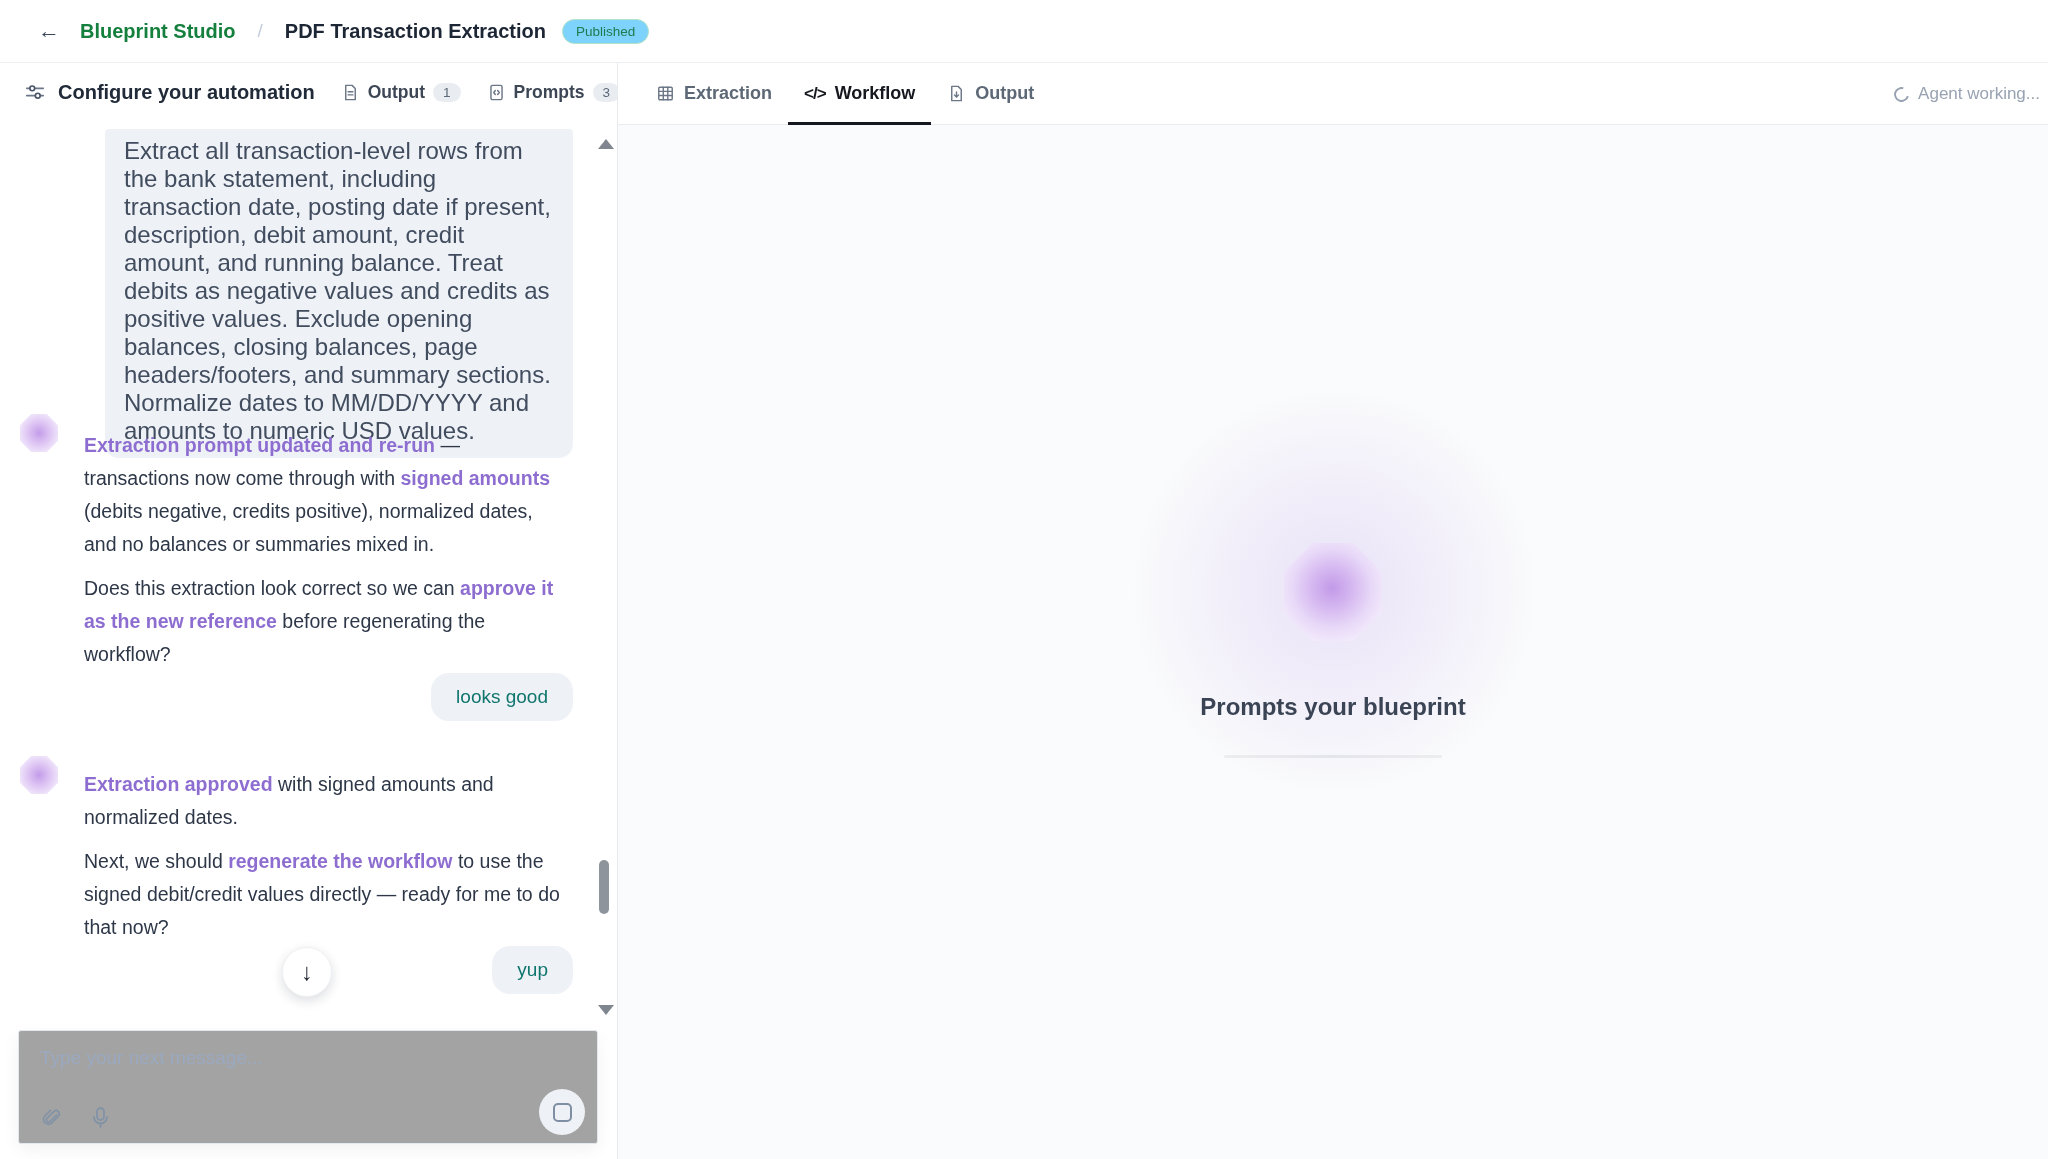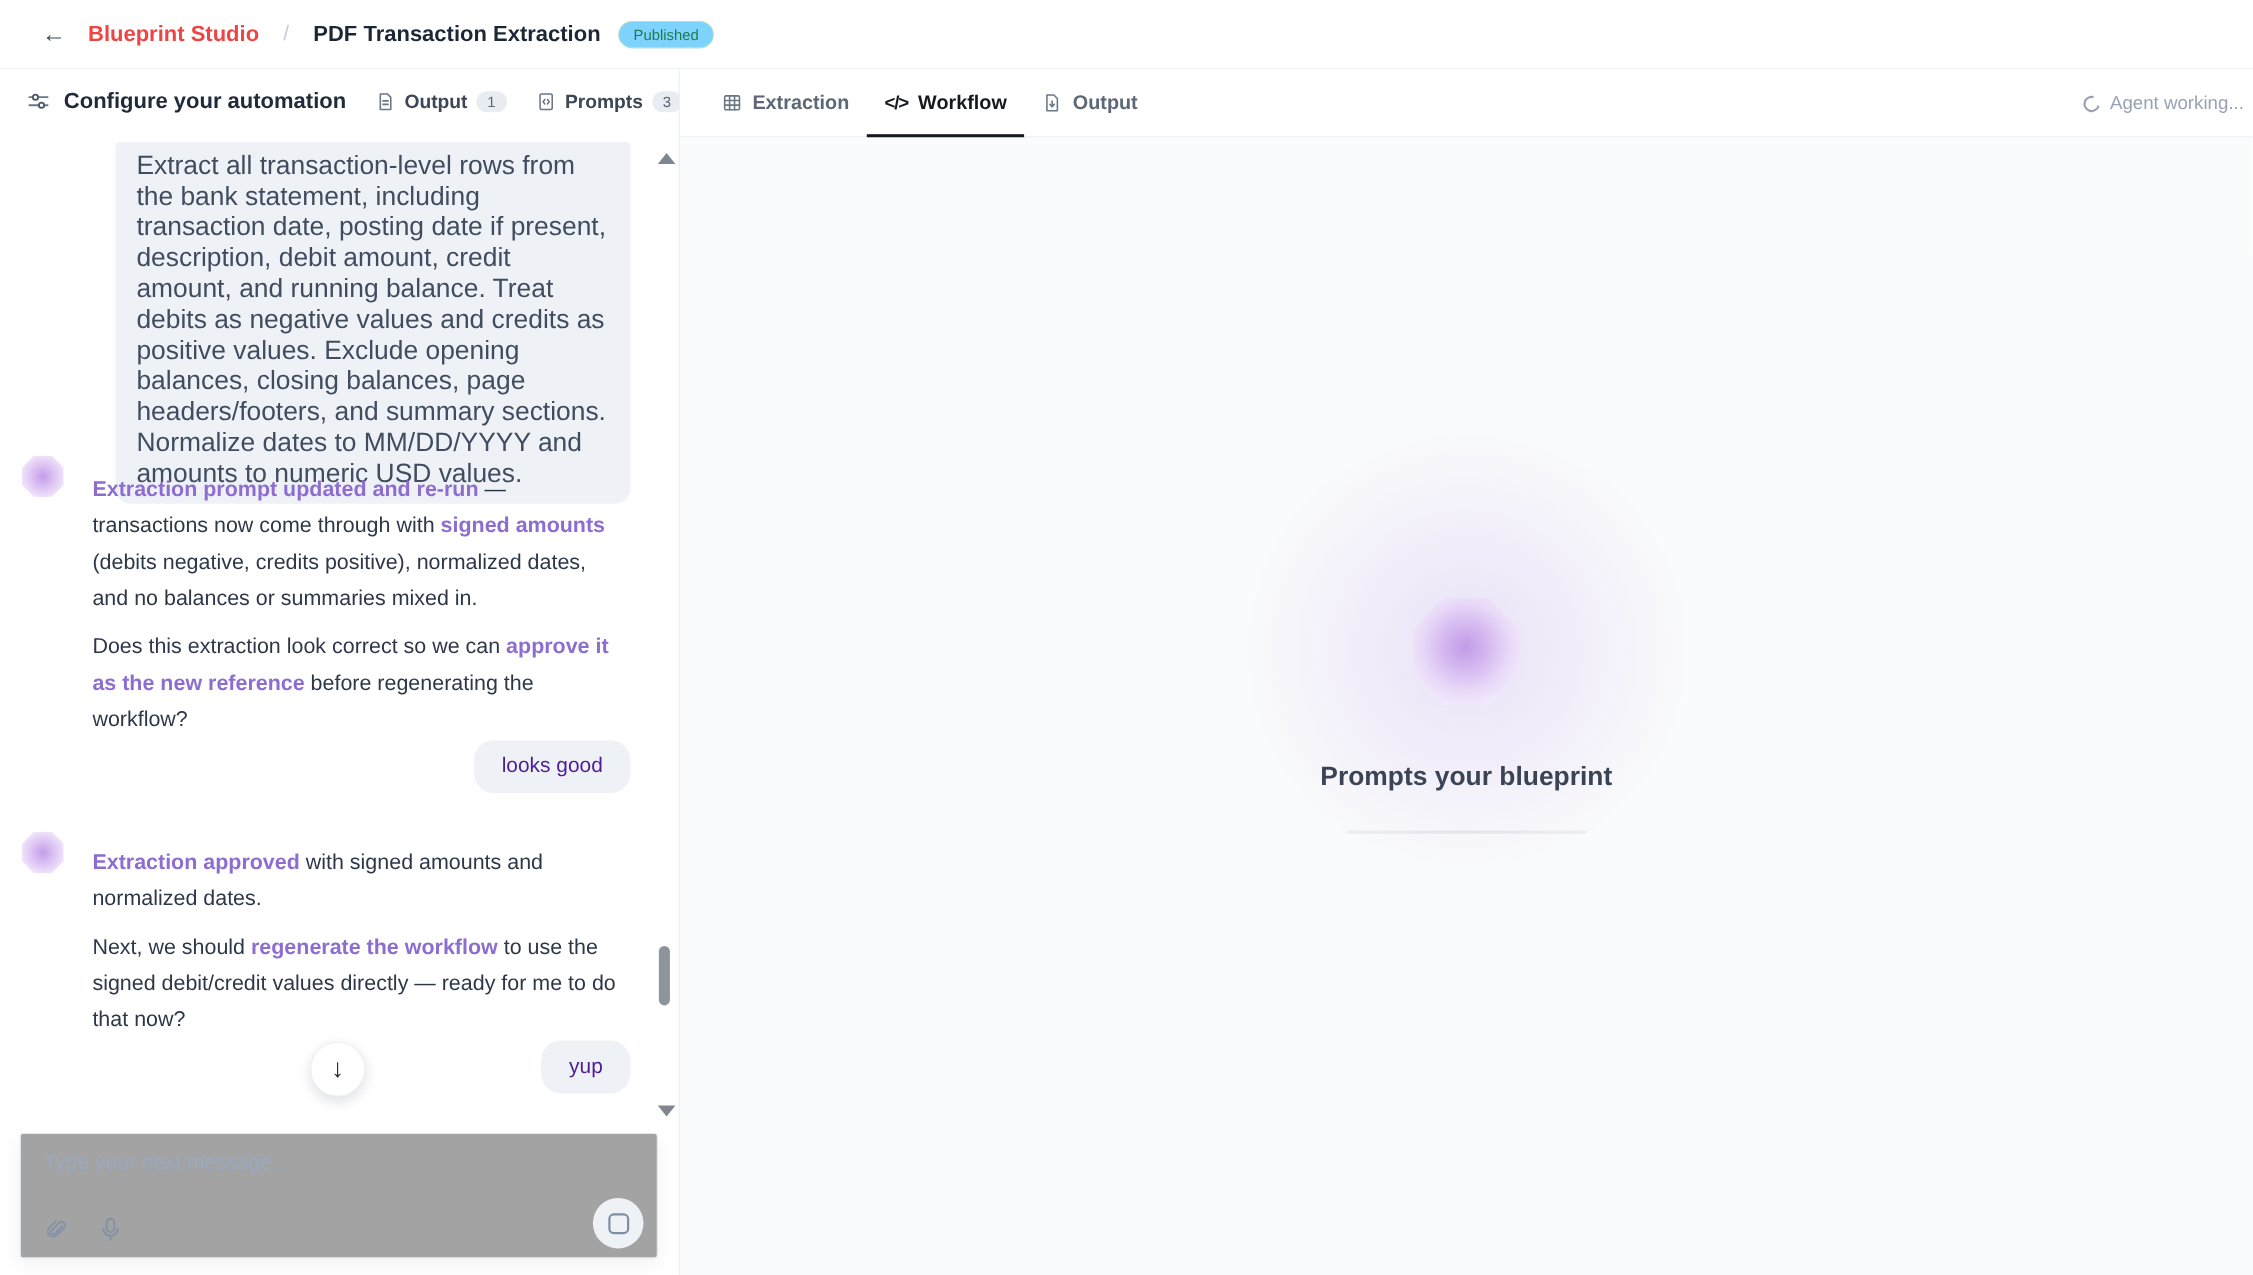--- a/index.html
+++ b/index.html
@@ -4,21 +4,21 @@
 <style>
   * { margin:0; padding:0; box-sizing:border-box; }
   html,body { background:#ffffff; }
   body { font-family:"Liberation Sans", sans-serif; color:#1f2733; }
   .screen { position:relative; width:2048px; height:1159px; background:#ffffff; overflow:hidden; }
 
   
   .app-header { position:absolute; top:0; left:0; width:2048px; height:63px; background:#ffffff;
                 border-bottom:1px solid #eceff2; display:flex; align-items:center; padding-left:38px; }
   .back-arrow { font-size:22px; color:#3c4document8; color:#3c4858; margin-right:20px; cursor:pointer; }
-  .app-name { font-size:20px; color:#ef4444; font-weight:600; }
+  .app-name { font-size:20px; color:#15803d; font-weight:600; }
   .crumb-sep { font-size:19px; color:#c3cdd9; margin:0 22px; }
   .page-title { font-size:20px; color:#1c2634; font-weight:700; margin-right:16px; }
   .pub-badge { font-size:13.5px; color:#1e7b4f; background:#7dd3fc; border:1px solid #b2e2c8;
                border-radius:999px; padding:4px 13px; font-weight:500; }
 
   
   .left-panel { position:absolute; top:63px; left:0; width:617px; height:1096px; background:#ffffff; }
   .divider-v { position:absolute; top:63px; left:617px; width:1px; height:1096px; background:#e8ebee; }
 
   .panel-header { position:absolute; top:0; left:0; width:100%; height:58px; display:flex; align-items:center; padding:0 18px 0 24px; }
@@ -40,21 +40,21 @@
   .avatar-1 { top:351px; left:20px; }
   .avatar-2 { top:693px; left:20px; }
 
   .msg-text { position:absolute; left:73px; width:505px; font-size:19.5px; line-height:33px; color:#2d3748; }
   .msg-1 { top:355px; }
   .msg-2 { top:694px; }
   .msg-text p { margin:11px; }
   .chat-link { color:#8d6ed0; font-weight:700; cursor:pointer; }
 
   .user-bubble { position:absolute; right:44px; background:#eef1f6; border-radius:18px;
-                 padding:13px 25px; font-size:19px; color:#4c1d95; }
+                 padding:13px 25px; font-size:19px; color:#0f766e; }
   .bubble-1 { top:610px; }
   .bubble-2 { top:883px; }
 
   .scroll-down-btn { position:absolute; top:884px; left:282px; width:50px; height:50px; border-radius:50%;
                      background:#ffffff; border:1px solid #eef0f3; box-shadow:0 4px 12px rgba(15,23,42,.14);
                      display:flex; align-items:center; justify-content:center; cursor:pointer; }
   .scroll-down-btn .glyph { font-size:24px; color:#1f2430; line-height:1; }
 
   
   .sb-arrow-up { position:absolute; top:76px; left:598px; width:0; height:0;

